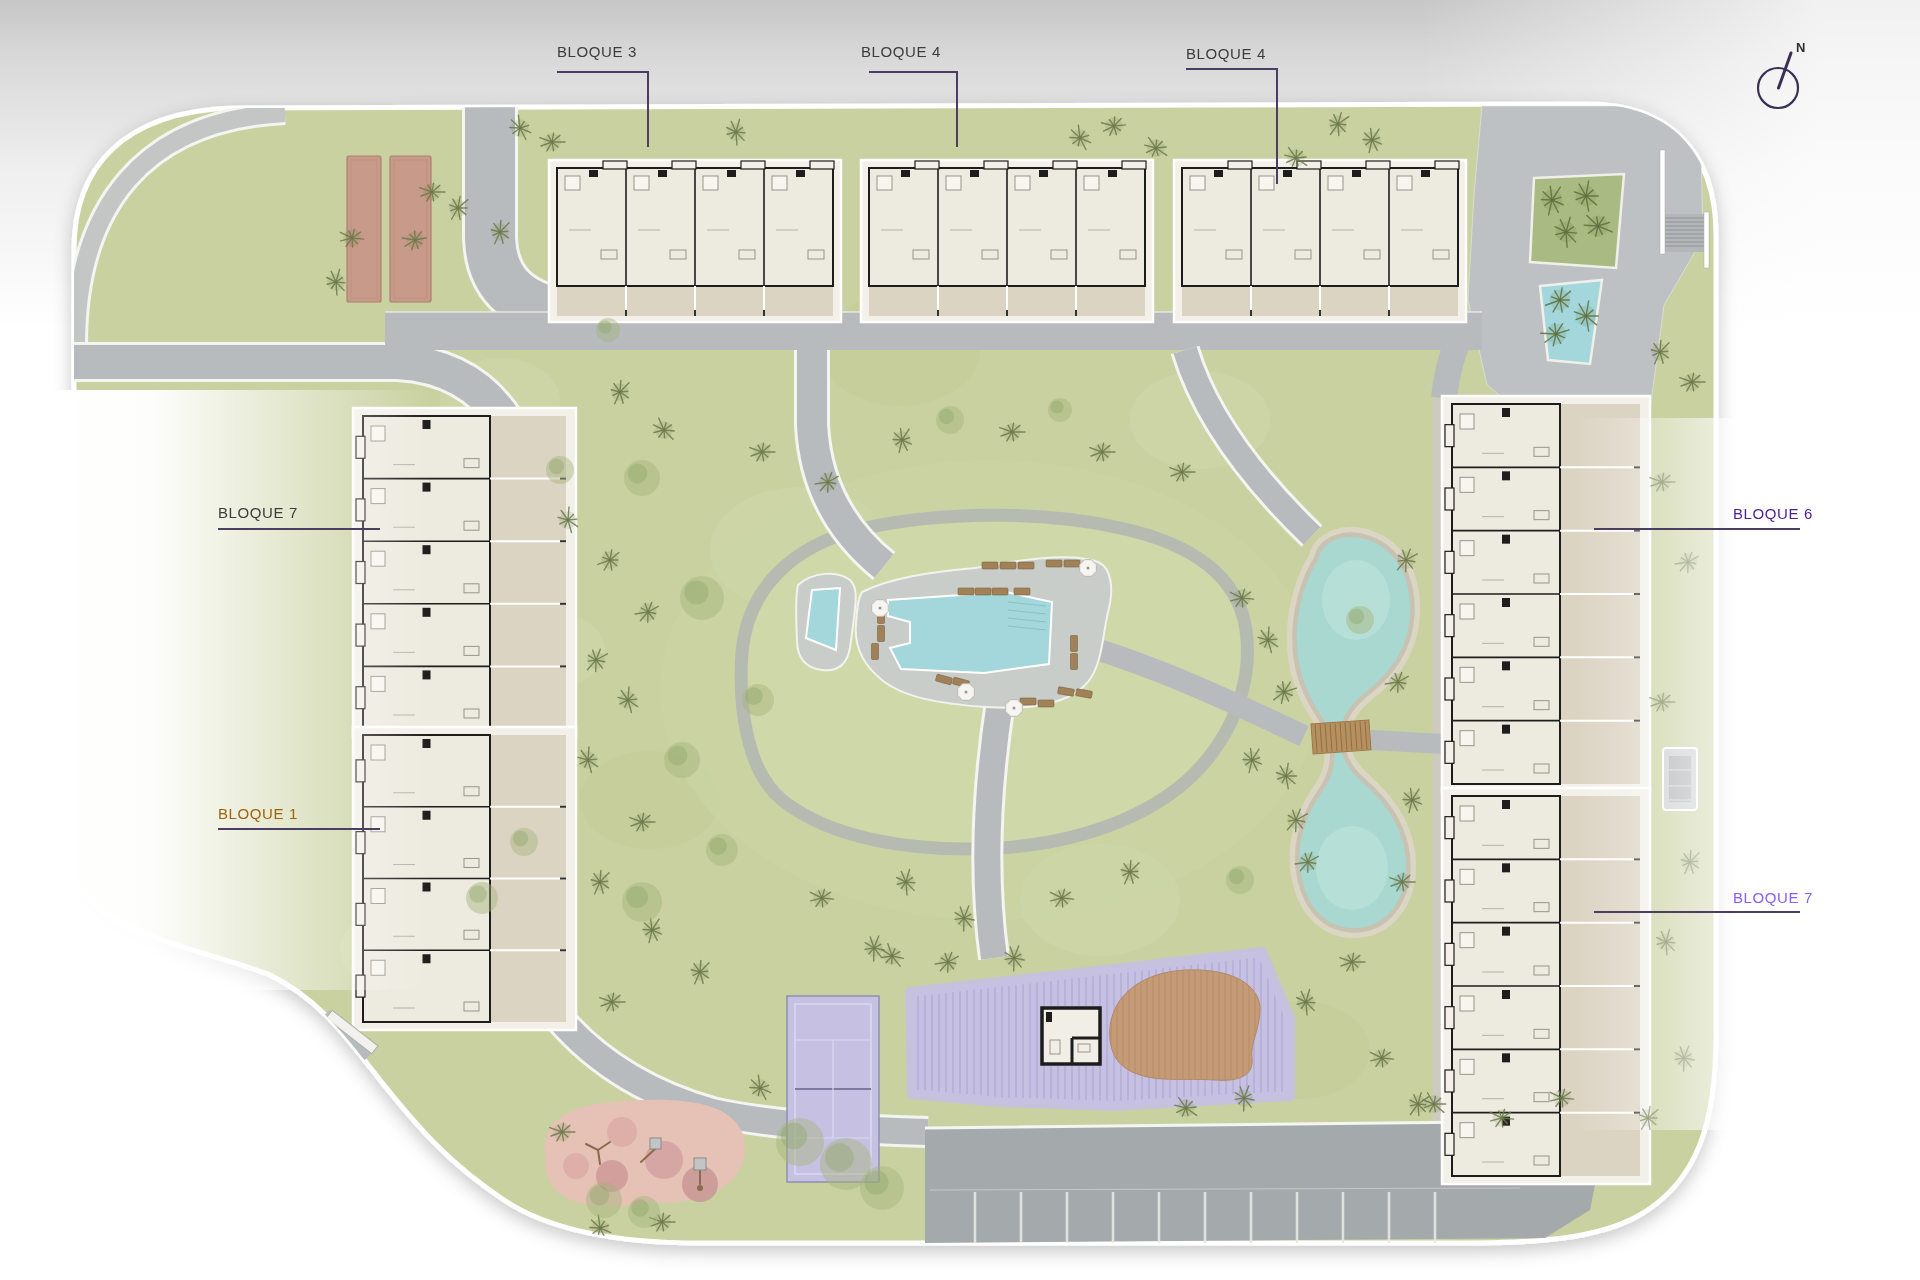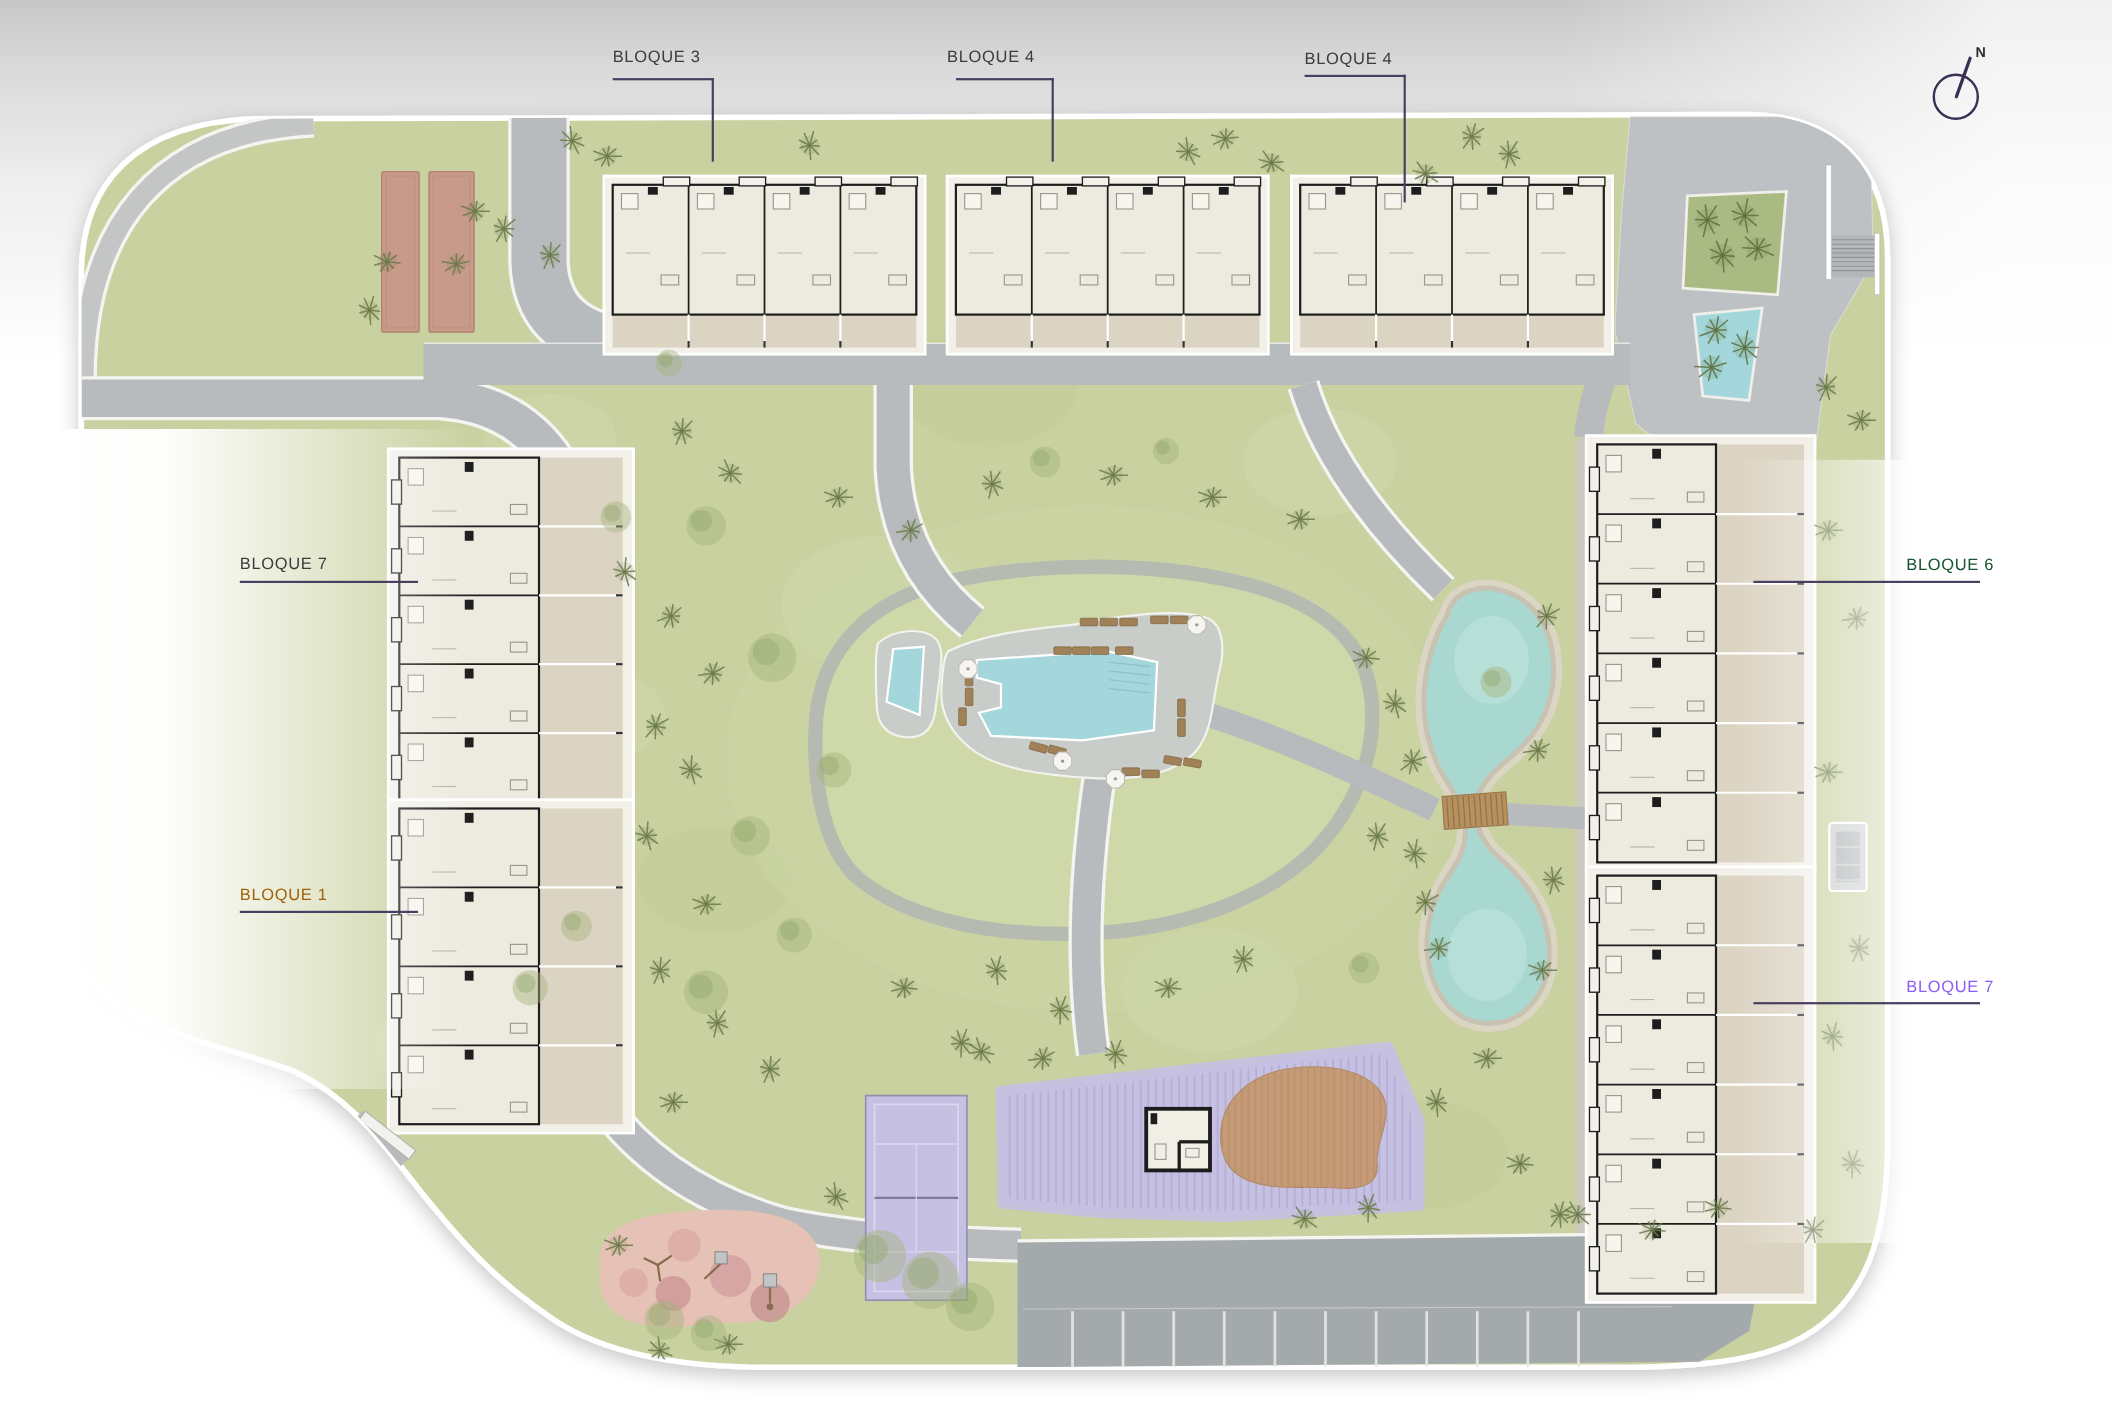--- a/index.html
+++ b/index.html
@@ -1417,21 +1417,21 @@
   <div class="plan-label" id="label-b5" style="color: rgb(60, 60, 60);">BLOQUE 4</div>
   <div class="leader" id="lead-b5h" style="background: rgb(74, 63, 99);"></div>
   <div class="leader" id="lead-b5v" style="background: rgb(74, 63, 99);"></div>
 
   <div class="plan-label" id="label-b2" style="color: rgb(60, 60, 60);">BLOQUE 7</div>
   <div class="leader" id="lead-b2h" style="background: rgb(74, 63, 99);"></div>
 
   <div class="plan-label" id="label-b1" style="color: #a16207;">BLOQUE 1</div>
   <div class="leader" id="lead-b1h" style="background: rgb(74, 63, 99);"></div>
 
-  <div class="plan-label" id="label-b6" style="color: #14532d;">BLOQUE 6</div>
+  <div class="plan-label" id="label-b6" style="color: #4c1d95;">BLOQUE 6</div>
   <div class="leader" id="lead-b6h" style="background: rgb(74, 63, 99);"></div>
 
   <div class="plan-label" id="label-b7" style="color: #8b5cf6;">BLOQUE 7</div>
   <div class="leader" id="lead-b7h" style="background: rgb(74, 63, 99);"></div>
 
   <div id="compass-box">
     <svg id="compass-svg" width="90" height="90">
         <circle cx="34" cy="52" r="20" fill="none" stroke="#3b2f55" stroke-width="2.2"></circle>
         <line x1="34.5" y1="52" x2="47" y2="17" stroke="#3b2f55" stroke-width="3" stroke-linecap="round"></line>
       </svg>

